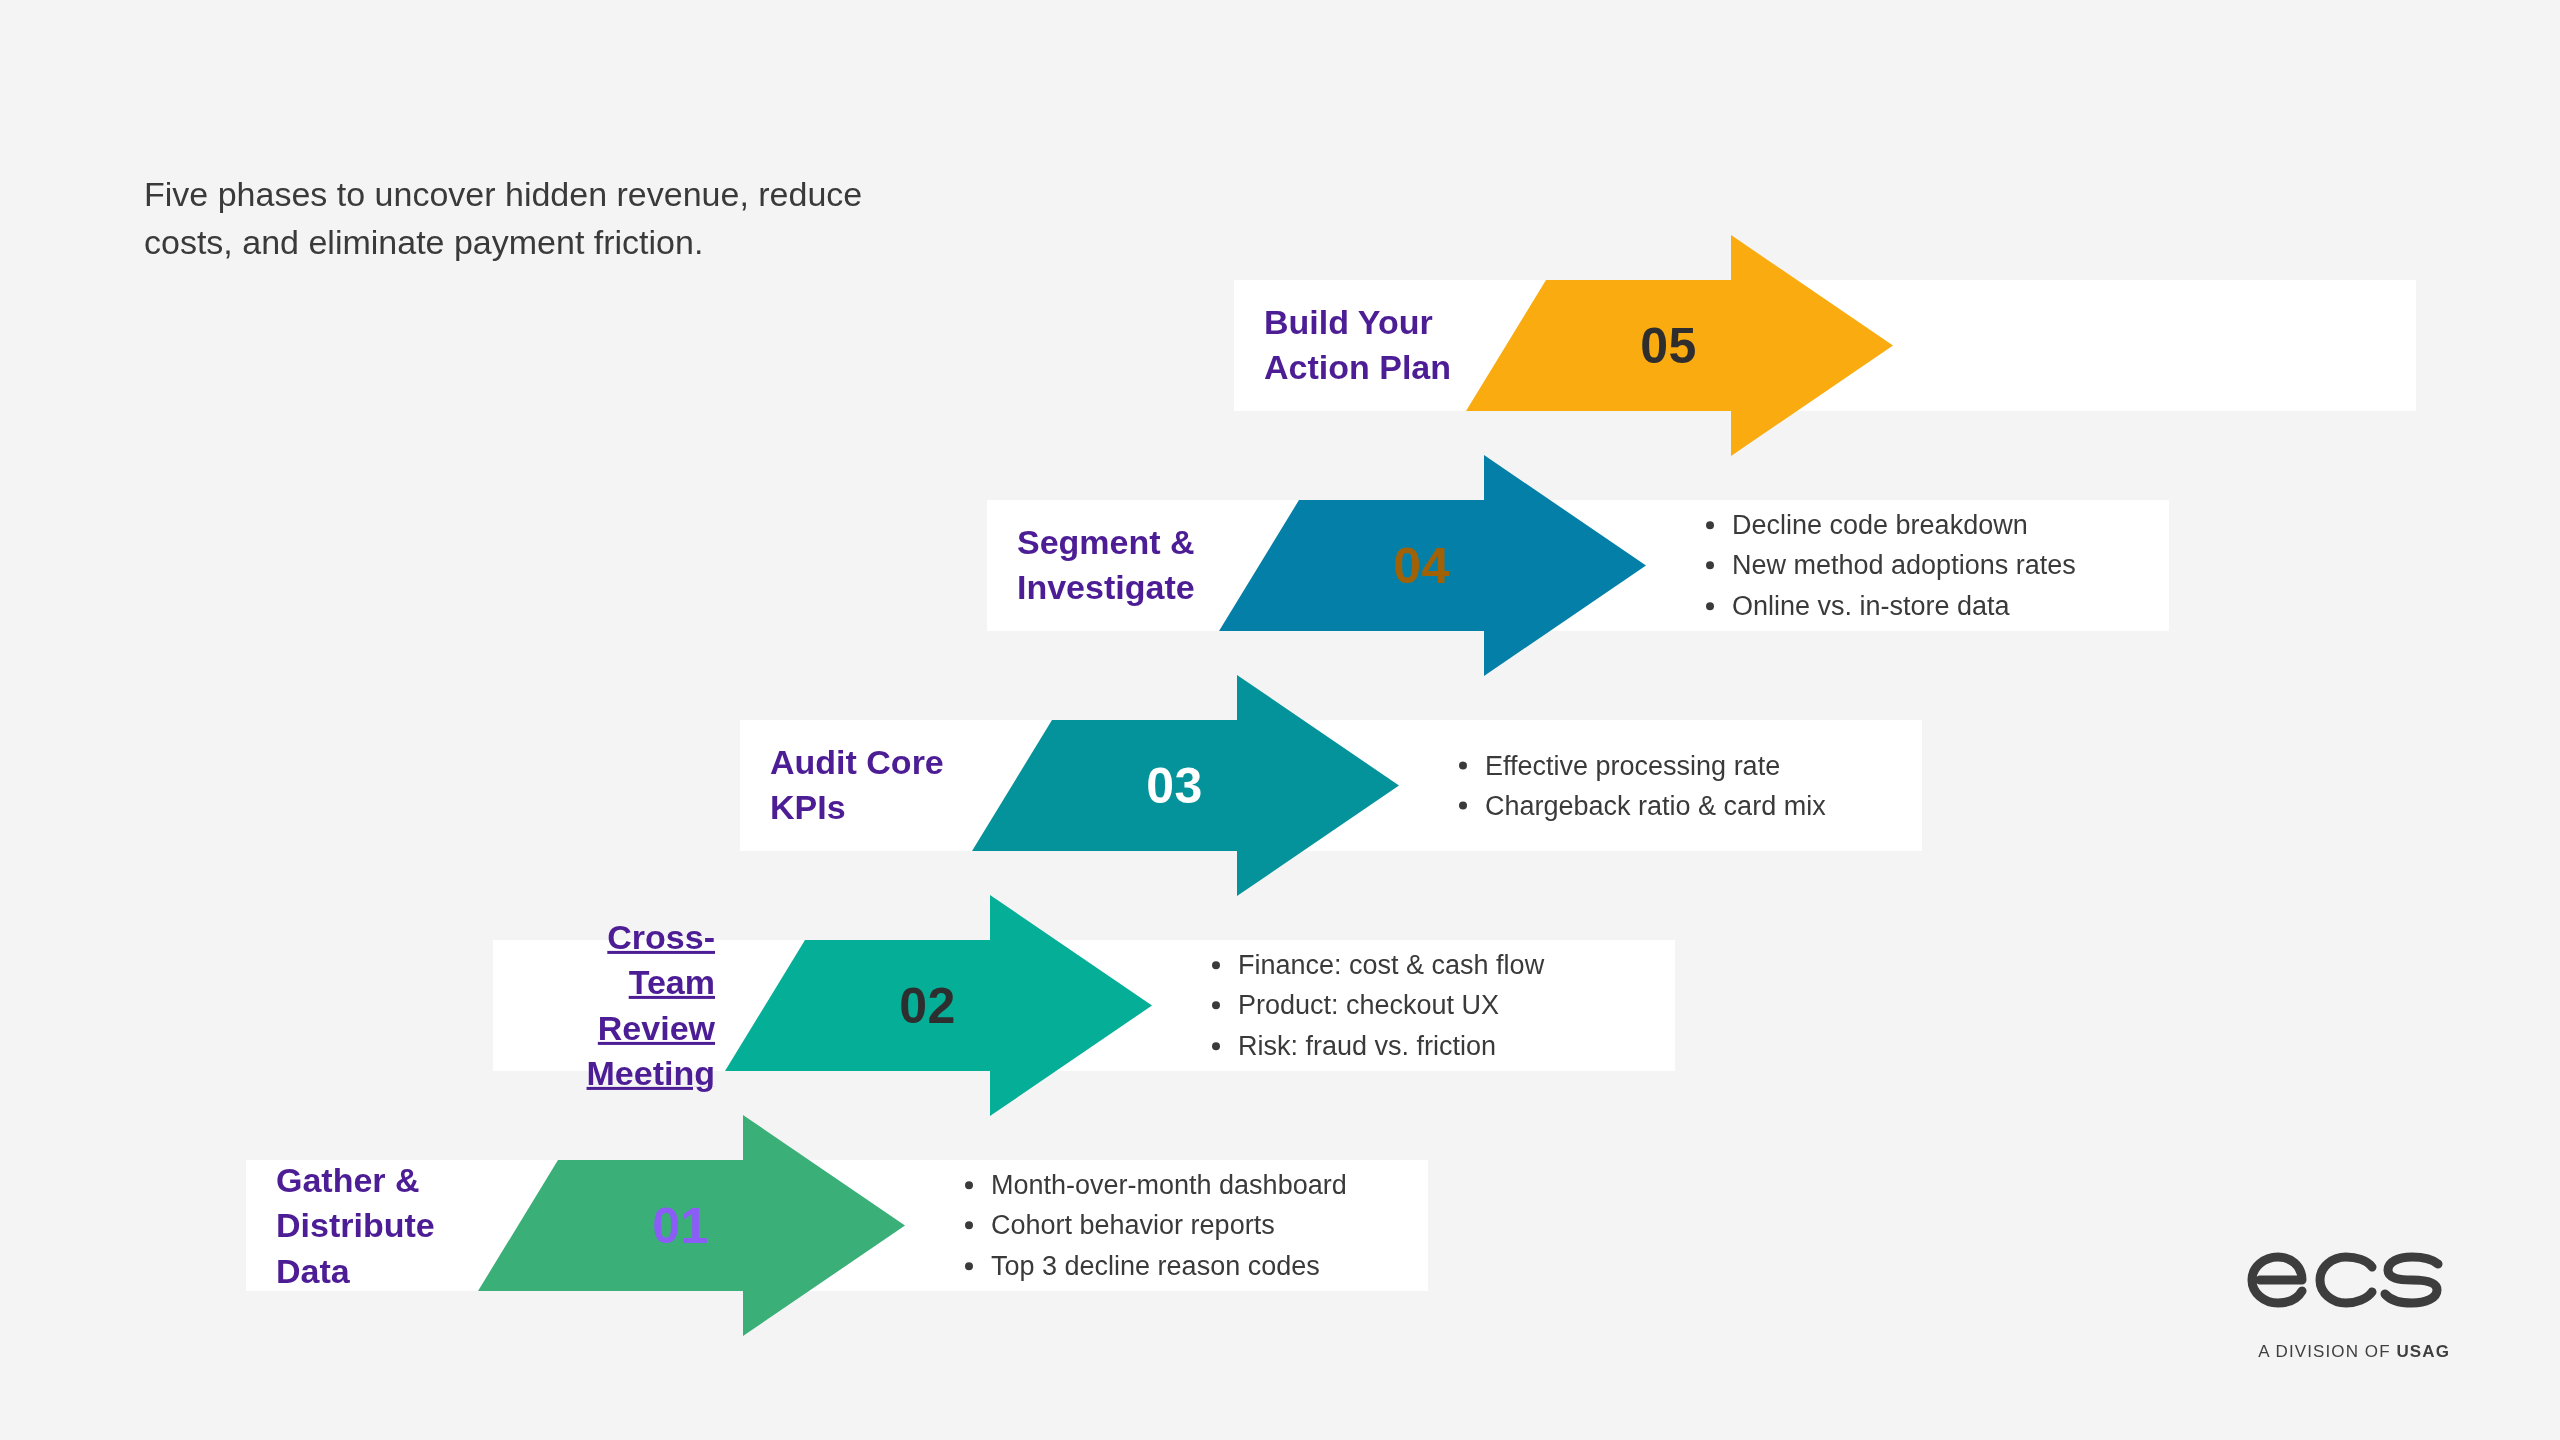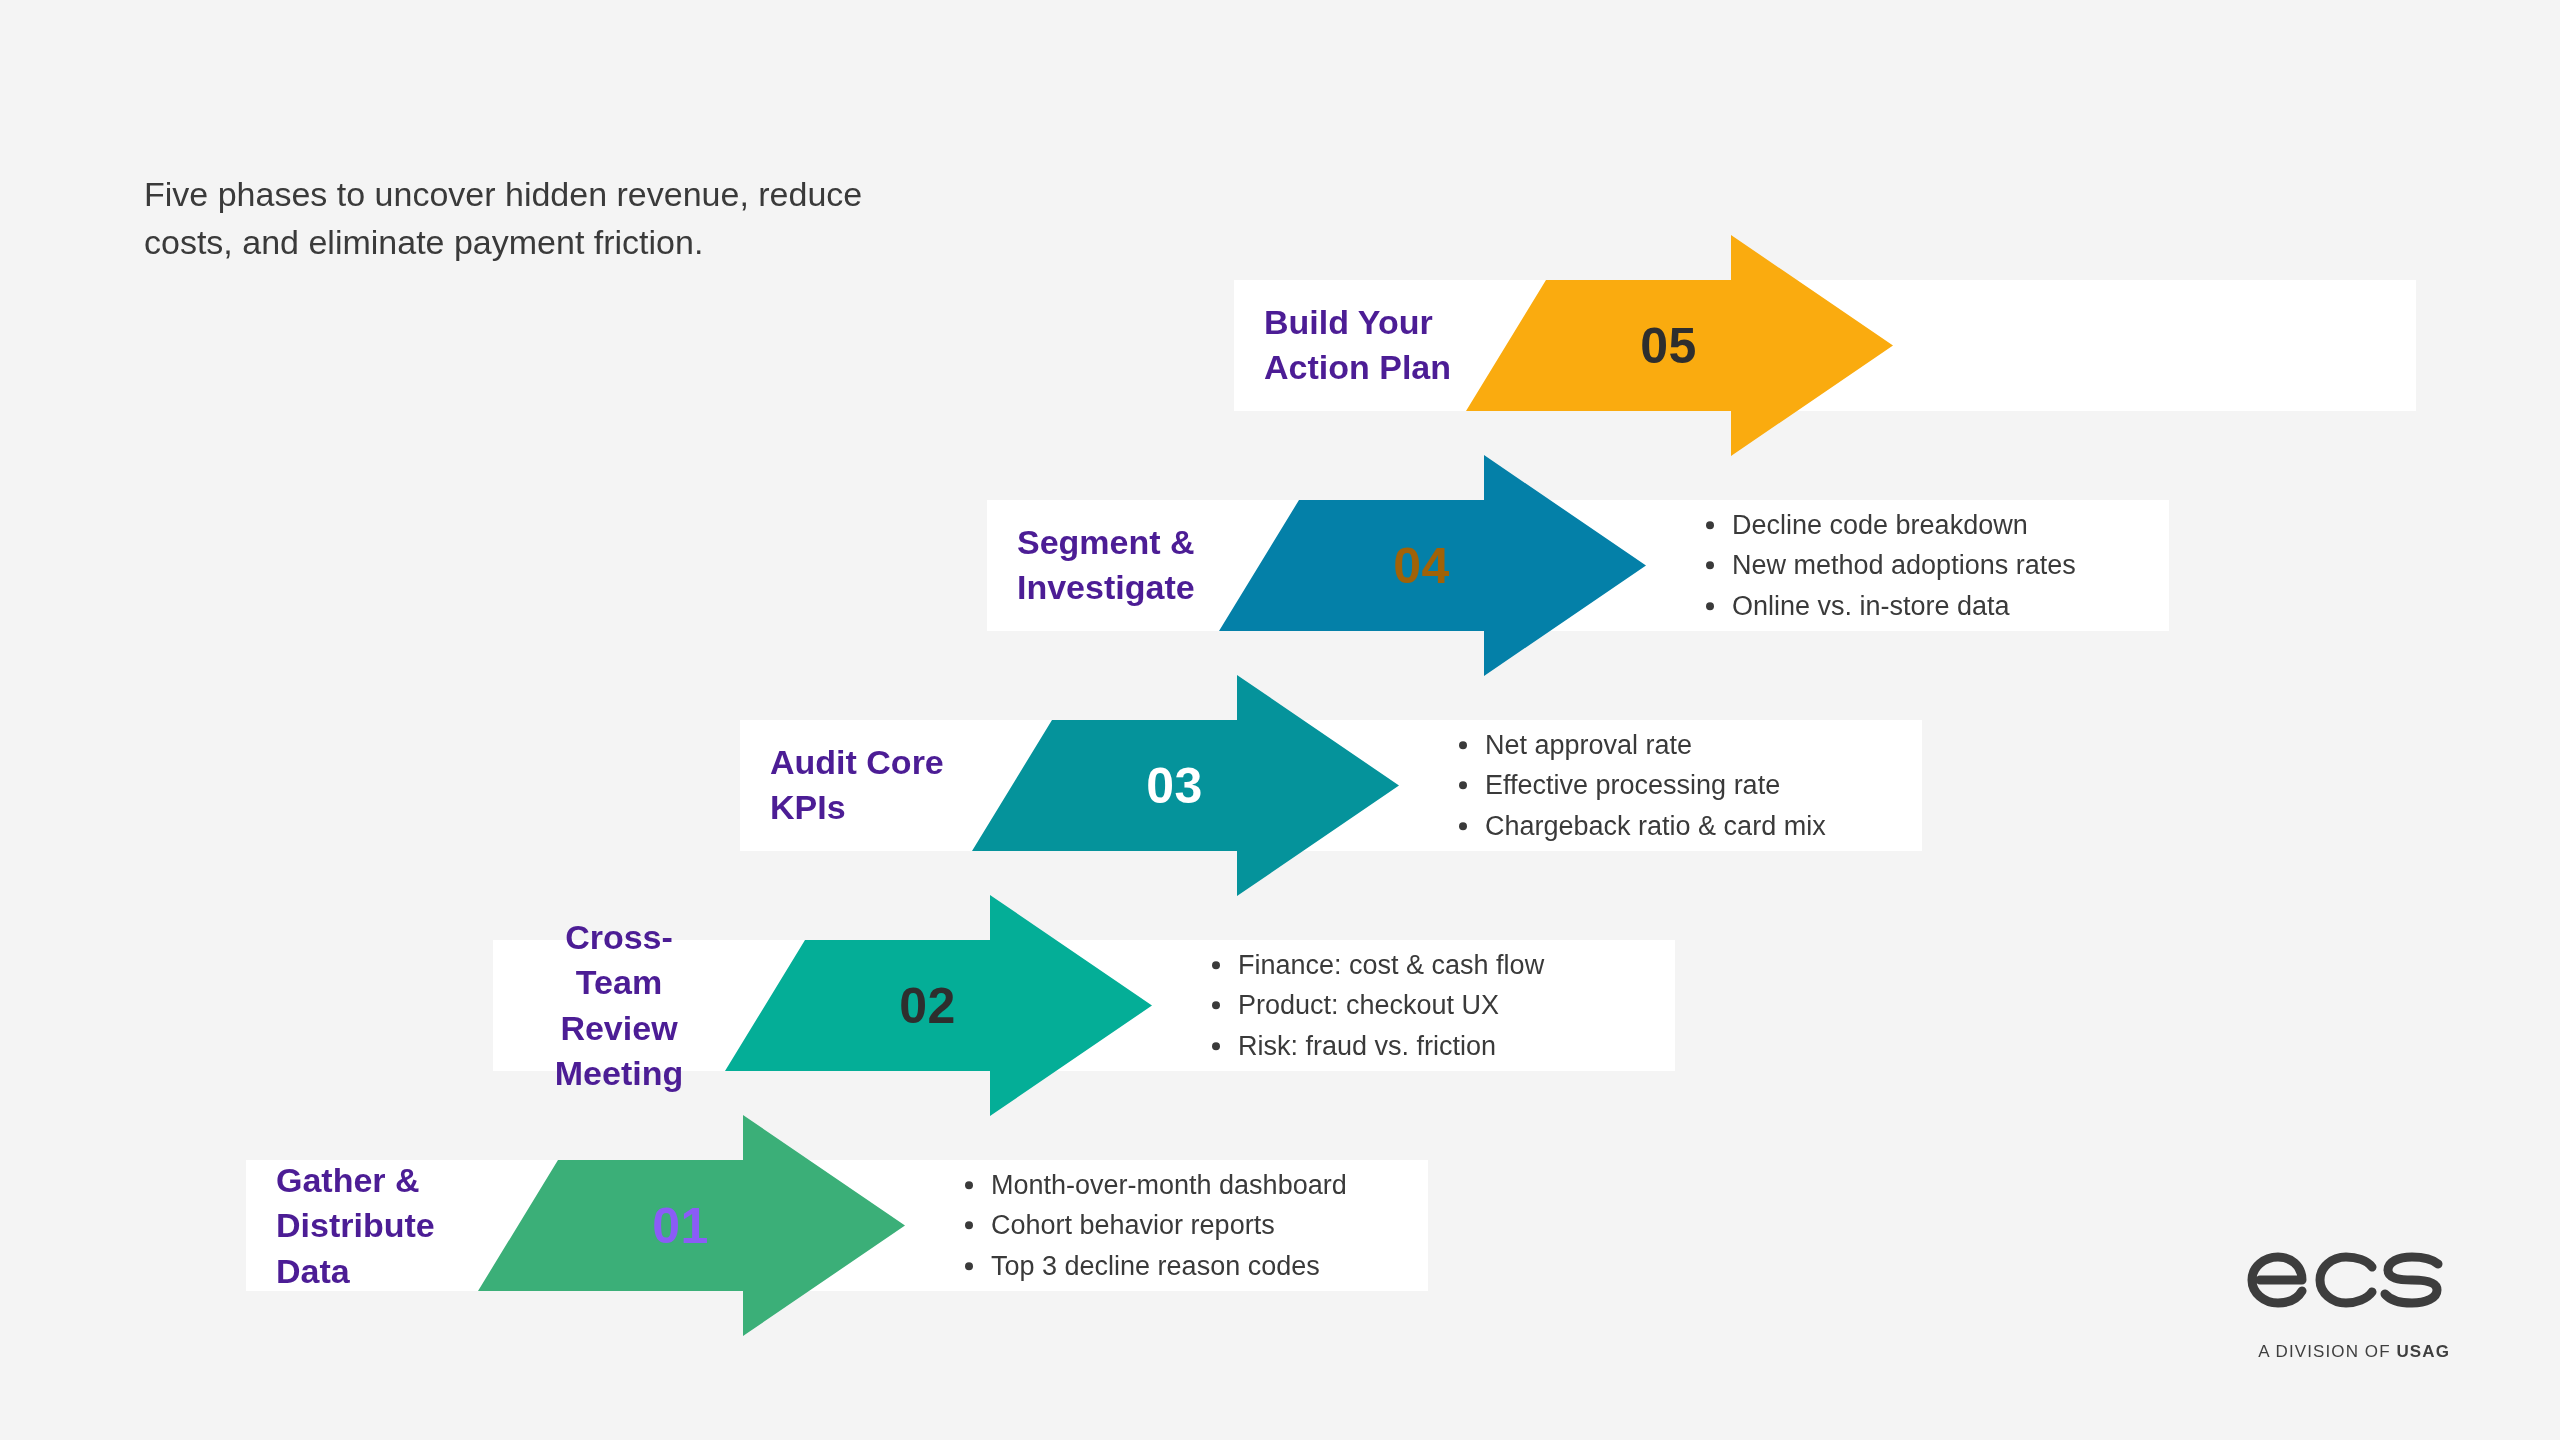--- a/index.html
+++ b/index.html
@@ -166,28 +166,27 @@
         <div class="card" style="left: 0px; top: 0px; width: 1182px; height: 131px;"></div>
         <div class="card-label" style="left: 30px; width: 192px; top: 50%; transform: translateY(-50%); text-align: left;">Audit Core
 KPIs</div>
         <div class="arrow-wrap" style="left: 232px; top: -45px;">
           <svg width="427" height="221" viewBox="0 0 427 221">
             <polygon points="80,45 265,45 265,0 427,110.5 265,221 265,176 0,176" fill="#05939b"></polygon>
           </svg>
         </div>
         <div class="arrow-num" style="color: rgb(255, 255, 255); left: 322px; width: 225px; top: 50%; transform: translateY(-50%);">03</div>
         <ul class="bullets" style="left: 711px; top: 50%; transform: translateY(-50%);">
-          <li>Net approval rate</li>
           <li>Effective processing rate</li>
           <li>Chargeback ratio &amp; card mix</li>
         </ul>
       </div>
       <div class="step" style="left: 493px; top: 940px; width: 1182px; height: 131px;">
         <div class="card" style="left: 0px; top: 0px; width: 1182px; height: 131px;"></div>
-        <div class="card-label" style="left: 30px; width: 192px; top: 50%; transform: translateY(-50%); text-align: center;">Cross-Team
+        <div class="card-label" style="left: 30px; width: 192px; top: 50%; transform: translateY(-50%); text-align: right; text-decoration: underline;">Cross-Team
 Review Meeting</div>
         <div class="arrow-wrap" style="left: 232px; top: -45px;">
           <svg width="427" height="221" viewBox="0 0 427 221">
             <polygon points="80,45 265,45 265,0 427,110.5 265,221 265,176 0,176" fill="#04ae97"></polygon>
           </svg>
         </div>
         <div class="arrow-num" style="color: rgb(46, 46, 46); left: 322px; width: 225px; top: 50%; transform: translateY(-50%);">02</div>
         <ul class="bullets" style="left: 711px; top: 50%; transform: translateY(-50%);">
           <li>Finance: cost &amp; cash flow</li>
           <li>Product: checkout UX</li>

